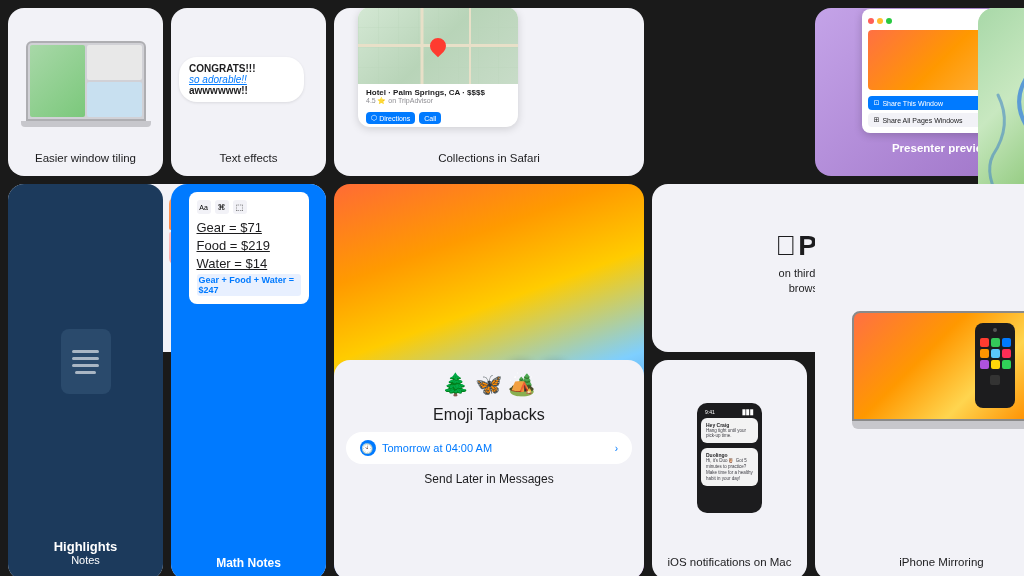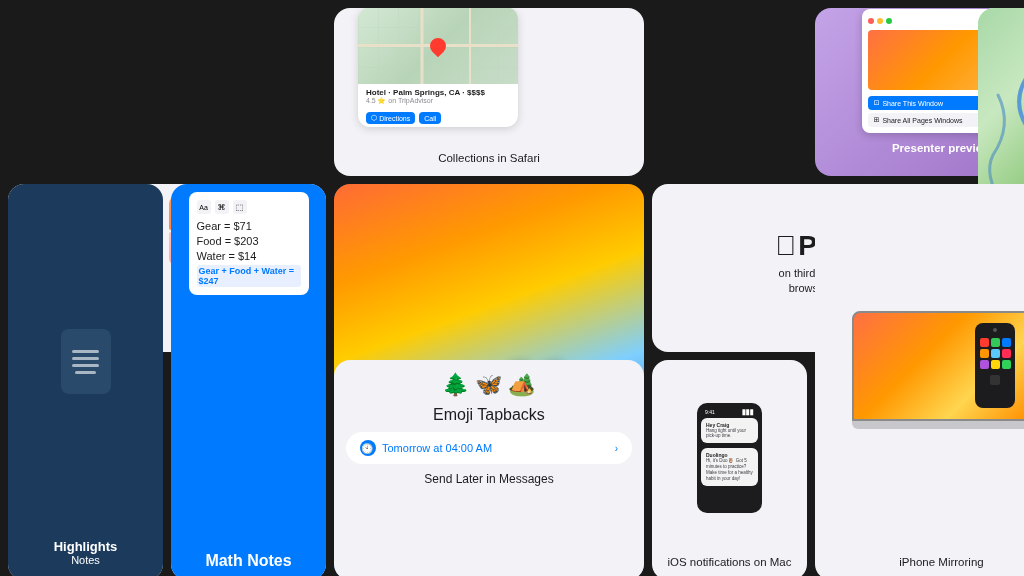--- a/index.html
+++ b/index.html
@@ -629,34 +629,35 @@
       width: 14px;
       height: 14px;
       background: #f2f2f7;
       border-radius: 3px;
       display: flex;
       align-items: center;
       justify-content: center;
       font-size: 8px;
     }
     .math-row {
-      font-size: 11px;
+      font-size: 13px;
       color: #1c1c1e;
       margin-bottom: 3px;
+      text-decoration: underline;
     }
     .math-row-highlight {
       font-size: 9px;
       color: #007aff;
       font-weight: 600;
       background: #e8f0ff;
       border-radius: 3px;
       padding: 1px 2px;
     }
     .math-label-white {
-      font-size: 16px;
+      font-size: 12px;
       font-weight: 700;
       color: white;
       text-align: right;
     }
 
     
     .card-mirroring {
       grid-column: 5 / 7;
       grid-row: 2 / 4;
     }
@@ -716,21 +717,48 @@
     .freeform-svg-icon {
       width: 55px;
       height: 55px;
     }
   </style>
 </head>
 <body>
 
 <div class="grid-container">
 
-
+  <div class="card card-window-tiling">
+    <div class="window-tiling-preview">
+      <div style="display:flex;flex-direction:column;align-items:center;">
+        <div class="laptop-frame">
+          <div class="laptop-screen">
+            <div class="laptop-screen-left"></div>
+            <div class="laptop-screen-right">
+              <div class="laptop-screen-right-top"></div>
+              <div class="laptop-screen-right-bottom"></div>
+            </div>
+          </div>
+        </div>
+        <div class="laptop-base"></div>
+      </div>
+    </div>
+    <span class="card-label">Easier window tiling</span>
+  </div>
+
+  <div class="card card-text-effects">
+    <div class="text-effects-preview">
+      <div class="bubble">
+        <div class="bubble-text-congrats">CONGRATS!!!</div>
+        <div style="font-size:10px;color:#007aff;text-decoration:underline;font-style:italic;">so adorable!!</div>
+        <div class="bubble-text-aww">awwwwww!!</div>
+      </div>
+    </div>
+    <span class="card-label">Text effects</span>
+  </div>
 
   <div class="card card-safari">
     <div class="safari-preview">
       <div class="safari-card">
         <div class="safari-map">
 
           <svg width="100%" height="100%" style="position:absolute;inset:0;">
             <defs>
                 <pattern id="grid" width="20" height="20" patternUnits="userSpaceOnUse">
                   <path d="M 20 0 L 0 0 0 20" fill="none" stroke="#b8d4b8" stroke-width="0.5"></path>
@@ -923,21 +951,21 @@
 
   <div class="card card-mathnotes">
     <div class="math-notes-preview">
       <div class="math-paper">
         <div class="math-toolbar">
           <div class="math-tool-btn" style="font-size:7px;">Aa</div>
           <div class="math-tool-btn" style="font-size:8px;">⌘</div>
           <div class="math-tool-btn" style="font-size:8px;">⬚</div>
         </div>
         <div class="math-row">Gear = $71</div>
-        <div class="math-row">Food = $203</div>
+        <div class="math-row">Food = $219</div>
         <div class="math-row">Water = $14</div>
         <div class="math-row-highlight">Gear + Food + Water = $247</div>
       </div>
     </div>
     <span class="math-label-white">Math Notes</span>
   </div>
 
   <div class="card card-mirroring">
     <div class="mirroring-preview">
       <div class="laptop-big">

